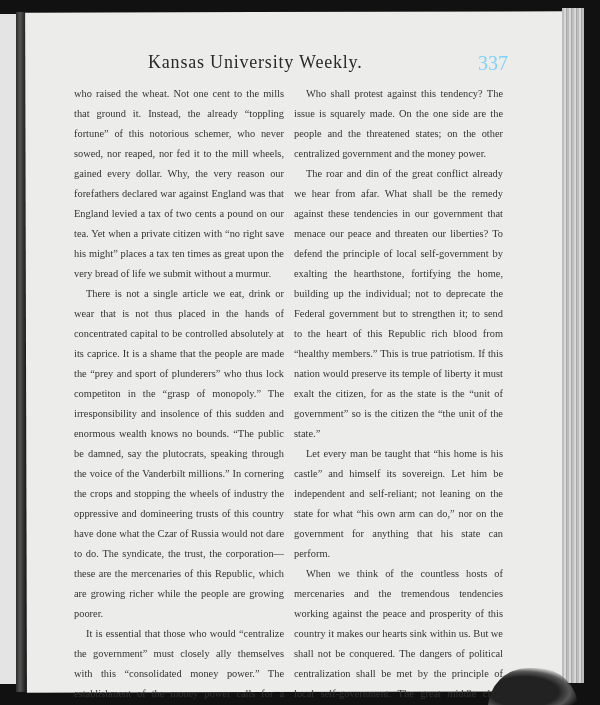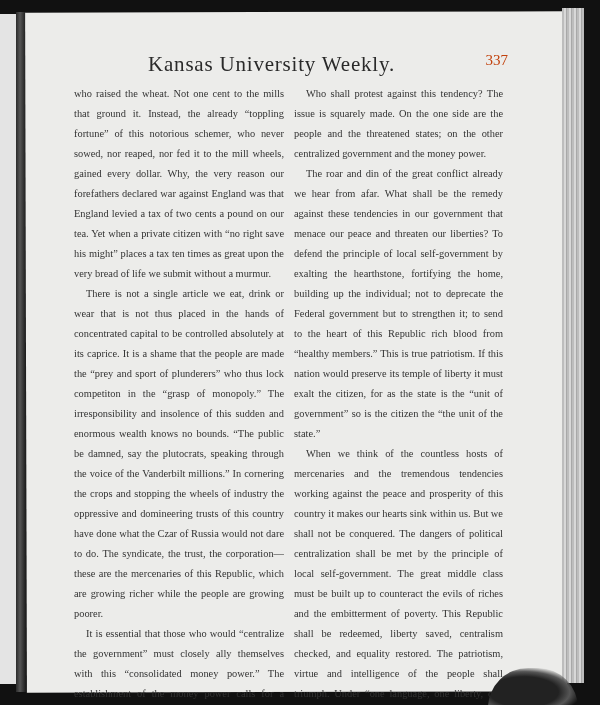--- a/index.html
+++ b/index.html
@@ -28,25 +28,25 @@
   .thumb {
     position: absolute; left: 488px; top: 668px; width: 90px; height: 40px;
     background: radial-gradient(ellipse at 40% 60%, #222 0 45%, #555 60%, transparent 75%);
     border-radius: 40px 40px 0 0;
   }
   .header {
     position: absolute; left: 148px; top: 52px; width: 360px; height: 26px;
   }
   .header .title {
     position: absolute; left: 0; top: 0;
-    font-size: 21px; letter-spacing: 0.8px; color: #2a2a2a;
+    font-size: 18px; letter-spacing: 0.8px; color: #2a2a2a;
   }
   .header .pageno {
     position: absolute; right: 0; top: 0;
-    font-size: 15px; color: #c2410c; margin-left: 20px;
+    font-size: 20px; color: #7dd3fc; margin-left: 20px;
   }
   .col {
     position: absolute; top: 84px; width: 210px;
     font-size: 10.4px; line-height: 20px; color: #333;
     text-align: justify;
   }
   .col.left { left: 74px; }
   .col.right { left: 294px; width: 209px; font-family: Liberation Serif, serif; }
   .col p { margin: 0; text-indent: 12px; }
   .col p.noindent { text-indent: 0; }
@@ -71,17 +71,18 @@
 
 <div class="col left">
   <p class="noindent">who raised the wheat. Not one cent to the mills that ground it. Instead, the already “toppling fortune” of this notorious schemer, who never sowed, nor reaped, nor fed it to the mill wheels, gained every dollar. Why, the very reason our forefathers declared war against England was that England levied a tax of two cents a pound on our tea. Yet when a private citizen with “no right save his might” places a tax ten times as great upon the very bread of life we submit without a murmur.</p>
   <p>There is not a single article we eat, drink or wear that is not thus placed in the hands of concentrated capital to be controlled absolutely at its caprice. It is a shame that the people are made the “prey and sport of plunderers” who thus lock competiton in the “grasp of monopoly.” The irresponsibility and insolence of this sudden and enormous wealth knows no bounds. “The public be damned, say the plutocrats, speaking through the voice of the Vanderbilt millions.” In cornering the crops and stopping the wheels of industry the oppressive and domineering trusts of this country have done what the Czar of Russia would not dare to do. The syndicate, the trust, the corporation—these are the mercenaries of this Republic, which are growing richer while the people are growing poorer.</p>
   <p>It is essential that those who would “centralize the government” must closely ally themselves with this “consolidated money power.” The establishment of the money power calls for a correspondingly strong government. Thus they walk hand in hand—the centralist and the capitalist—the federalist and the monopolist—each supporting and perpetuating the the other—diminishing the rights of the many, strengthening the hands of the few—abolishing local government, and at last confronting the people with the infamous challenge: “What are you going to do about it.”</p>
 </div>
 
 <div class="col right">
   <p>Who shall protest against this tendency? The issue is squarely made. On the one side are the people and the threatened states; on the other centralized government and the money power.</p>
   <p>The roar and din of the great conflict already we hear from afar. What shall be the remedy against these tendencies in our government that menace our peace and threaten our liberties? To defend the principle of local self-government by exalting the hearthstone, fortifying the home, building up the individual; not to deprecate the Federal government but to strengthen it; to send to the heart of this Republic rich blood from “healthy members.” This is true patriotism. If this nation would preserve its temple of liberty it must exalt the citizen, for as the state is the “unit of government” so is the citizen the “the unit of the state.”</p>
+  <p>Let every man be taught that “his home is his castle” and himself its sovereign. Let him be independent and self-reliant; not leaning on the state for what “his own arm can do,” nor on the government for anything that his state can perform.</p>
   <p>When we think of the countless hosts of mercenaries and the tremendous tendencies working against the peace and prosperity of this country it makes our hearts sink within us. But we shall not be conquered. The dangers of political centralization shall be met by the principle of local self-government. The great middle class must be built up to counteract the evils of riches and the embitterment of poverty. This Republic shall be redeemed, liberty saved, centralism checked, and equality restored. The patriotism, virtue and intelligence of the people shall triumph. Under “one language, one liberty, one God,” the spectacle shall present itself to the nations of this earth, in all its resplendent glory, of a “compact, united and indissoluble Union.”</p>
   <div class="sig">Horace G. Pope.</div>
 </div>
 
 <div class="thumb"></div>
 
 </body></html>

